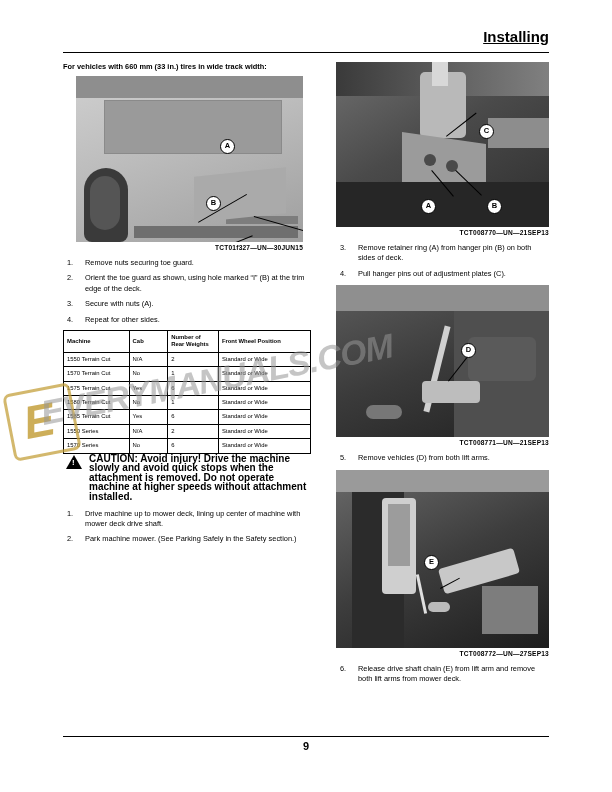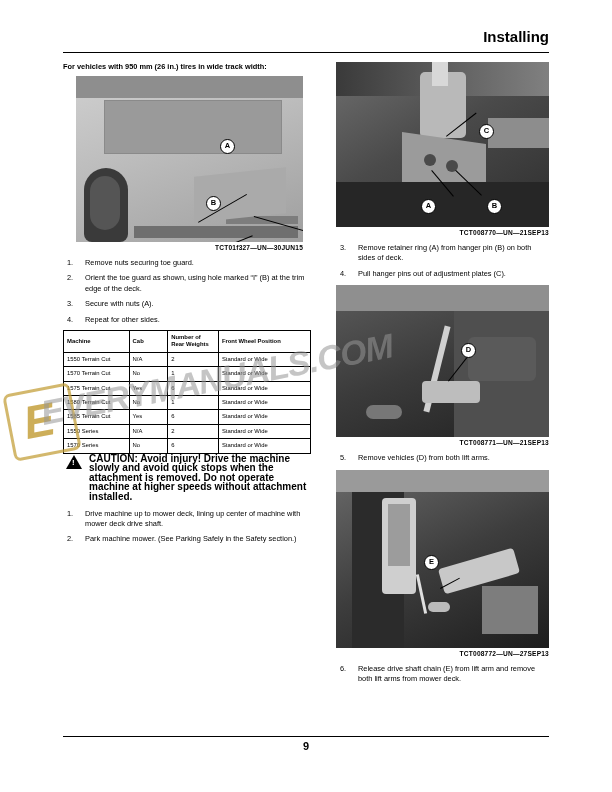--- a/index.html
+++ b/index.html
@@ -16,20 +16,21 @@
     left: 0; top: 0;
     width: 612px; height: 792px;
   }
   
   .header {
     position: absolute;
     left: 63px; top: 28px; width: 486px;
     text-align: right;
     font-size: 15px;
     font-weight: bold;
+    text-decoration: underline;
   }
   .header-rule {
     position: absolute;
     left: 63px; top: 52px; width: 486px;
     height: 1px; background: #000;
   }
   
   .col-left {
     position: absolute;
     left: 63px; top: 62px; width: 248px;
@@ -209,21 +210,21 @@
 </head>
 <body>
 
 <div class="page">
 
   <div class="header">Installing</div>
   <div class="header-rule"></div>
 
   <div class="col-left">
 
-    <div class="lead">For vehicles with 950 mm (26 in.) tires in wide track width:</div>
+    <div class="lead">For vehicles with 660 mm (33 in.) tires in wide track width:</div>
 
     <div class="fig f1">
       <div class="ph" style="left:0;top:0;width:227px;height:166px;background:linear-gradient(160deg,#cfcfcf 0%,#bdbdbd 40%,#9f9f9f 100%);"></div>
       <div class="ph" style="left:0;top:0;width:227px;height:22px;background:#8e8e8e;"></div>
       <div class="ph" style="left:28px;top:24px;width:176px;height:52px;background:#9a9a9a;border:1px solid #8a8a8a;"></div>
       <div class="ph" style="left:8px;top:92px;width:44px;height:74px;background:#3a3a3a;border-radius:22px 22px 8px 8px;"></div>
       <div class="ph" style="left:14px;top:100px;width:30px;height:54px;background:#555;border-radius:16px;"></div>
       <div class="ph" style="left:58px;top:150px;width:164px;height:12px;background:#6f6f6f;"></div>
       <div class="ph" style="left:128px;top:172px;width:0;height:0;"></div>
       <div class="ph" style="left:150px;top:140px;width:72px;height:8px;background:#7d7d7d;"></div>

